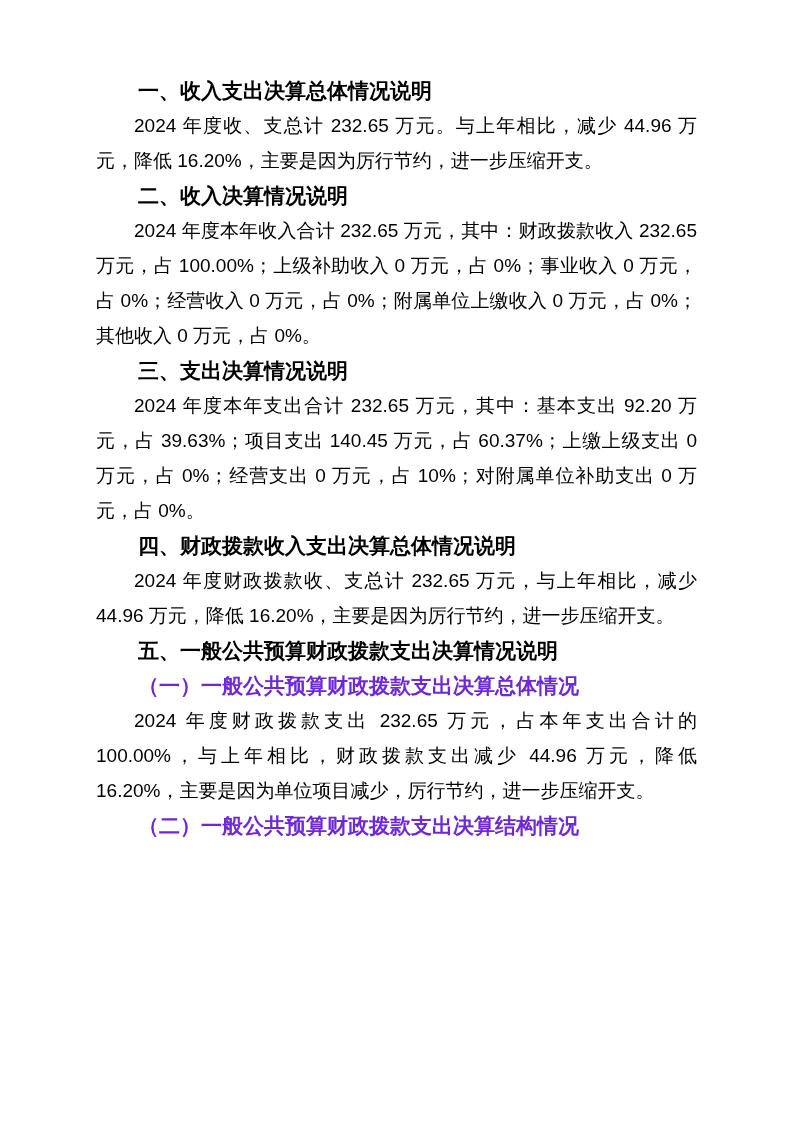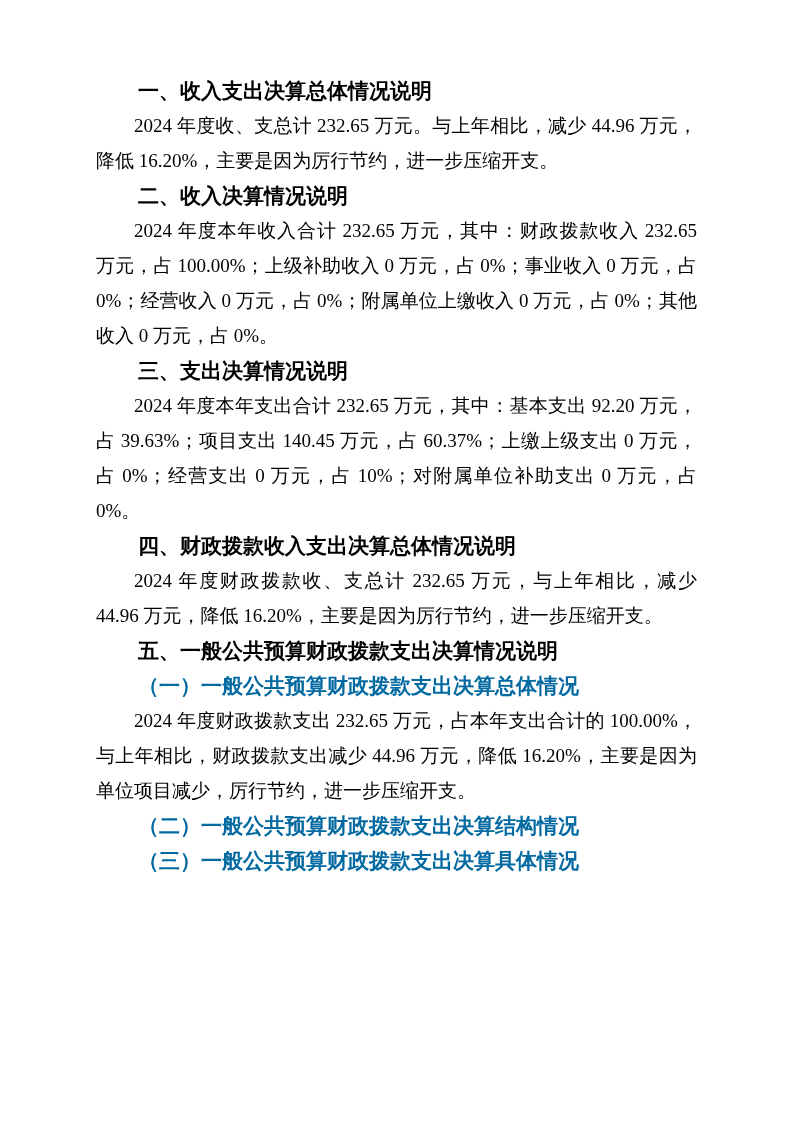--- a/index.html
+++ b/index.html
@@ -30,25 +30,25 @@
     color: #000000;
     white-space: nowrap;
   }
   .doc-subheading {
     font-family: "Liberation Sans", "DejaVu Sans", sans-serif;
     font-weight: bold;
     font-size: 21px;
     line-height: 35px;
     text-indent: 2em;
     margin: 0;
-    color: #0369a1;
+    color: #6d28d9;
     white-space: nowrap;
   }
   .doc-paragraph {
-    font-family: Liberation Serif, serif;
+    font-family: Liberation Sans, sans-serif;
     font-size: 19px;
     line-height: 35px;
     text-align: justify;
     text-justify: inter-ideograph;
     text-indent: 2em;
     margin: 0;
     color: #000000;
   }
 </style>
 </head>
@@ -74,15 +74,14 @@
 
   <h3 class="doc-heading">五、一般公共预算财政拨款支出决算情况说明</h3>
 
   <h4 class="doc-subheading">（一）一般公共预算财政拨款支出决算总体情况</h4>
 
   <p class="doc-paragraph">2024 年度财政拨款支出 232.65 万元，占本年支出合计的 100.00%，与上年相比，财政拨款支出减少 44.96 万元，降低 16.20%，主要是因为单位项目减少，厉行节约，进一步压缩开支。</p>
 
   <h4 class="doc-subheading">（二）一般公共预算财政拨款支出决算结构情况</h4>
 
 
-  <h4 class="doc-subheading">（三）一般公共预算财政拨款支出决算具体情况</h4>
 
 </div>
 
 </body></html>

